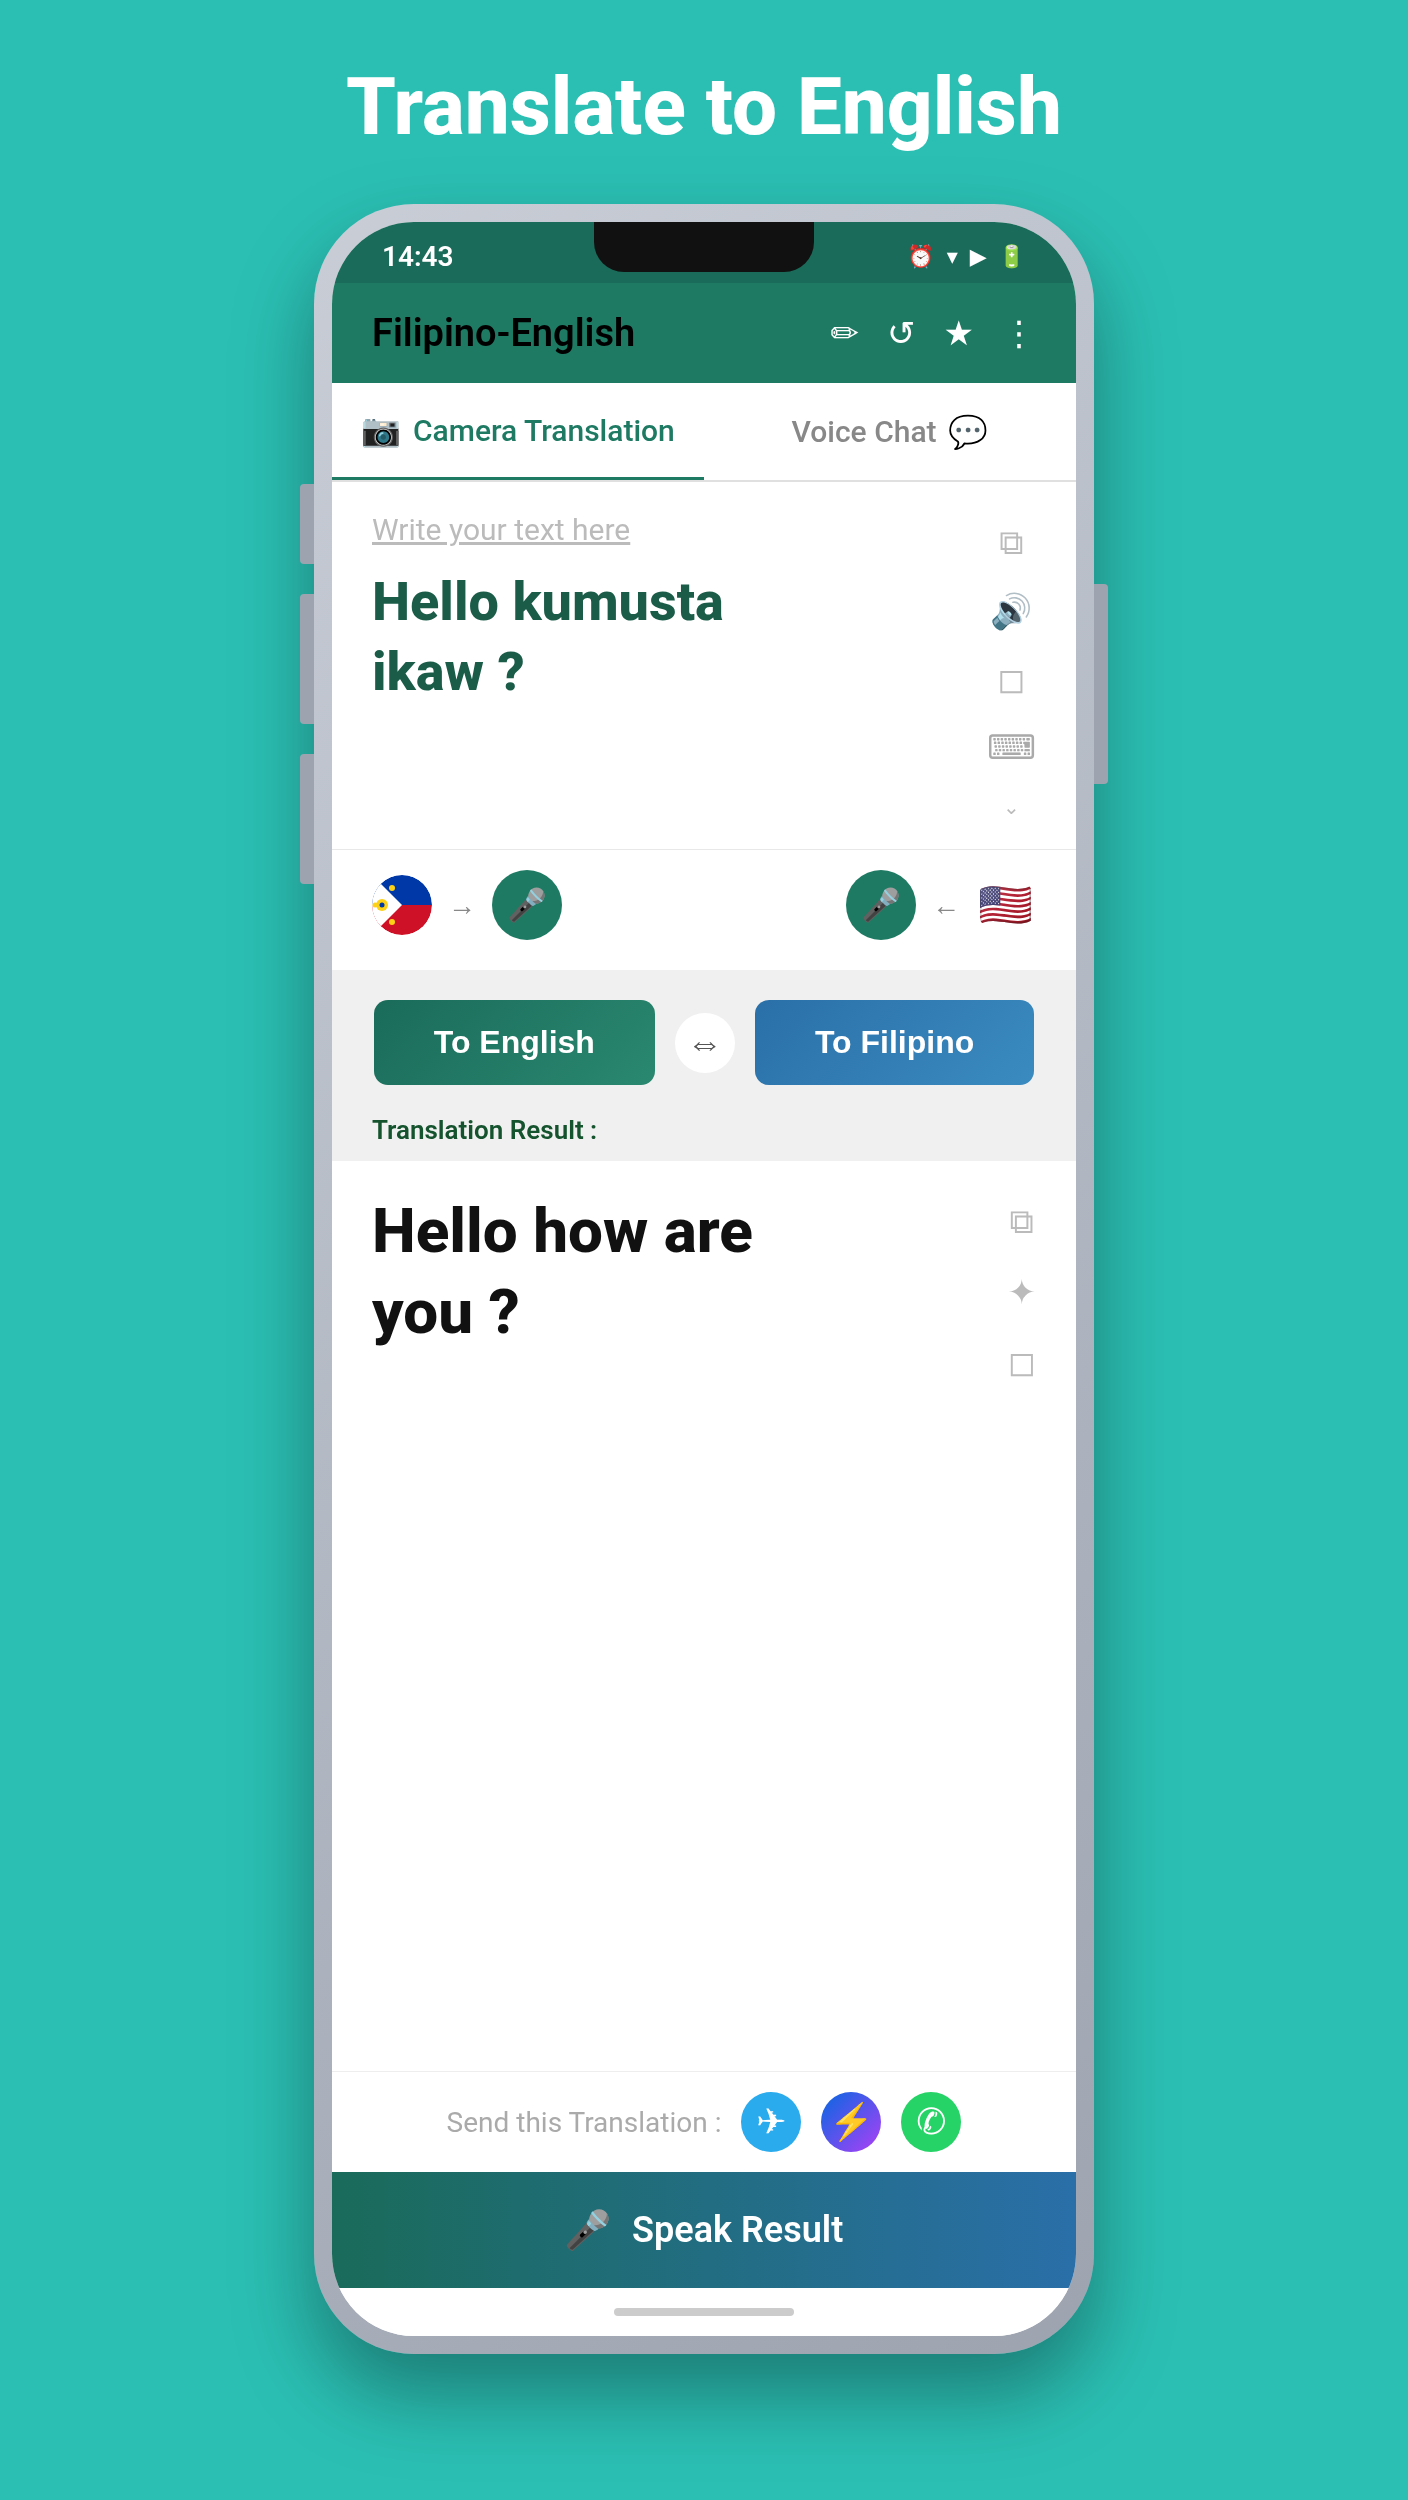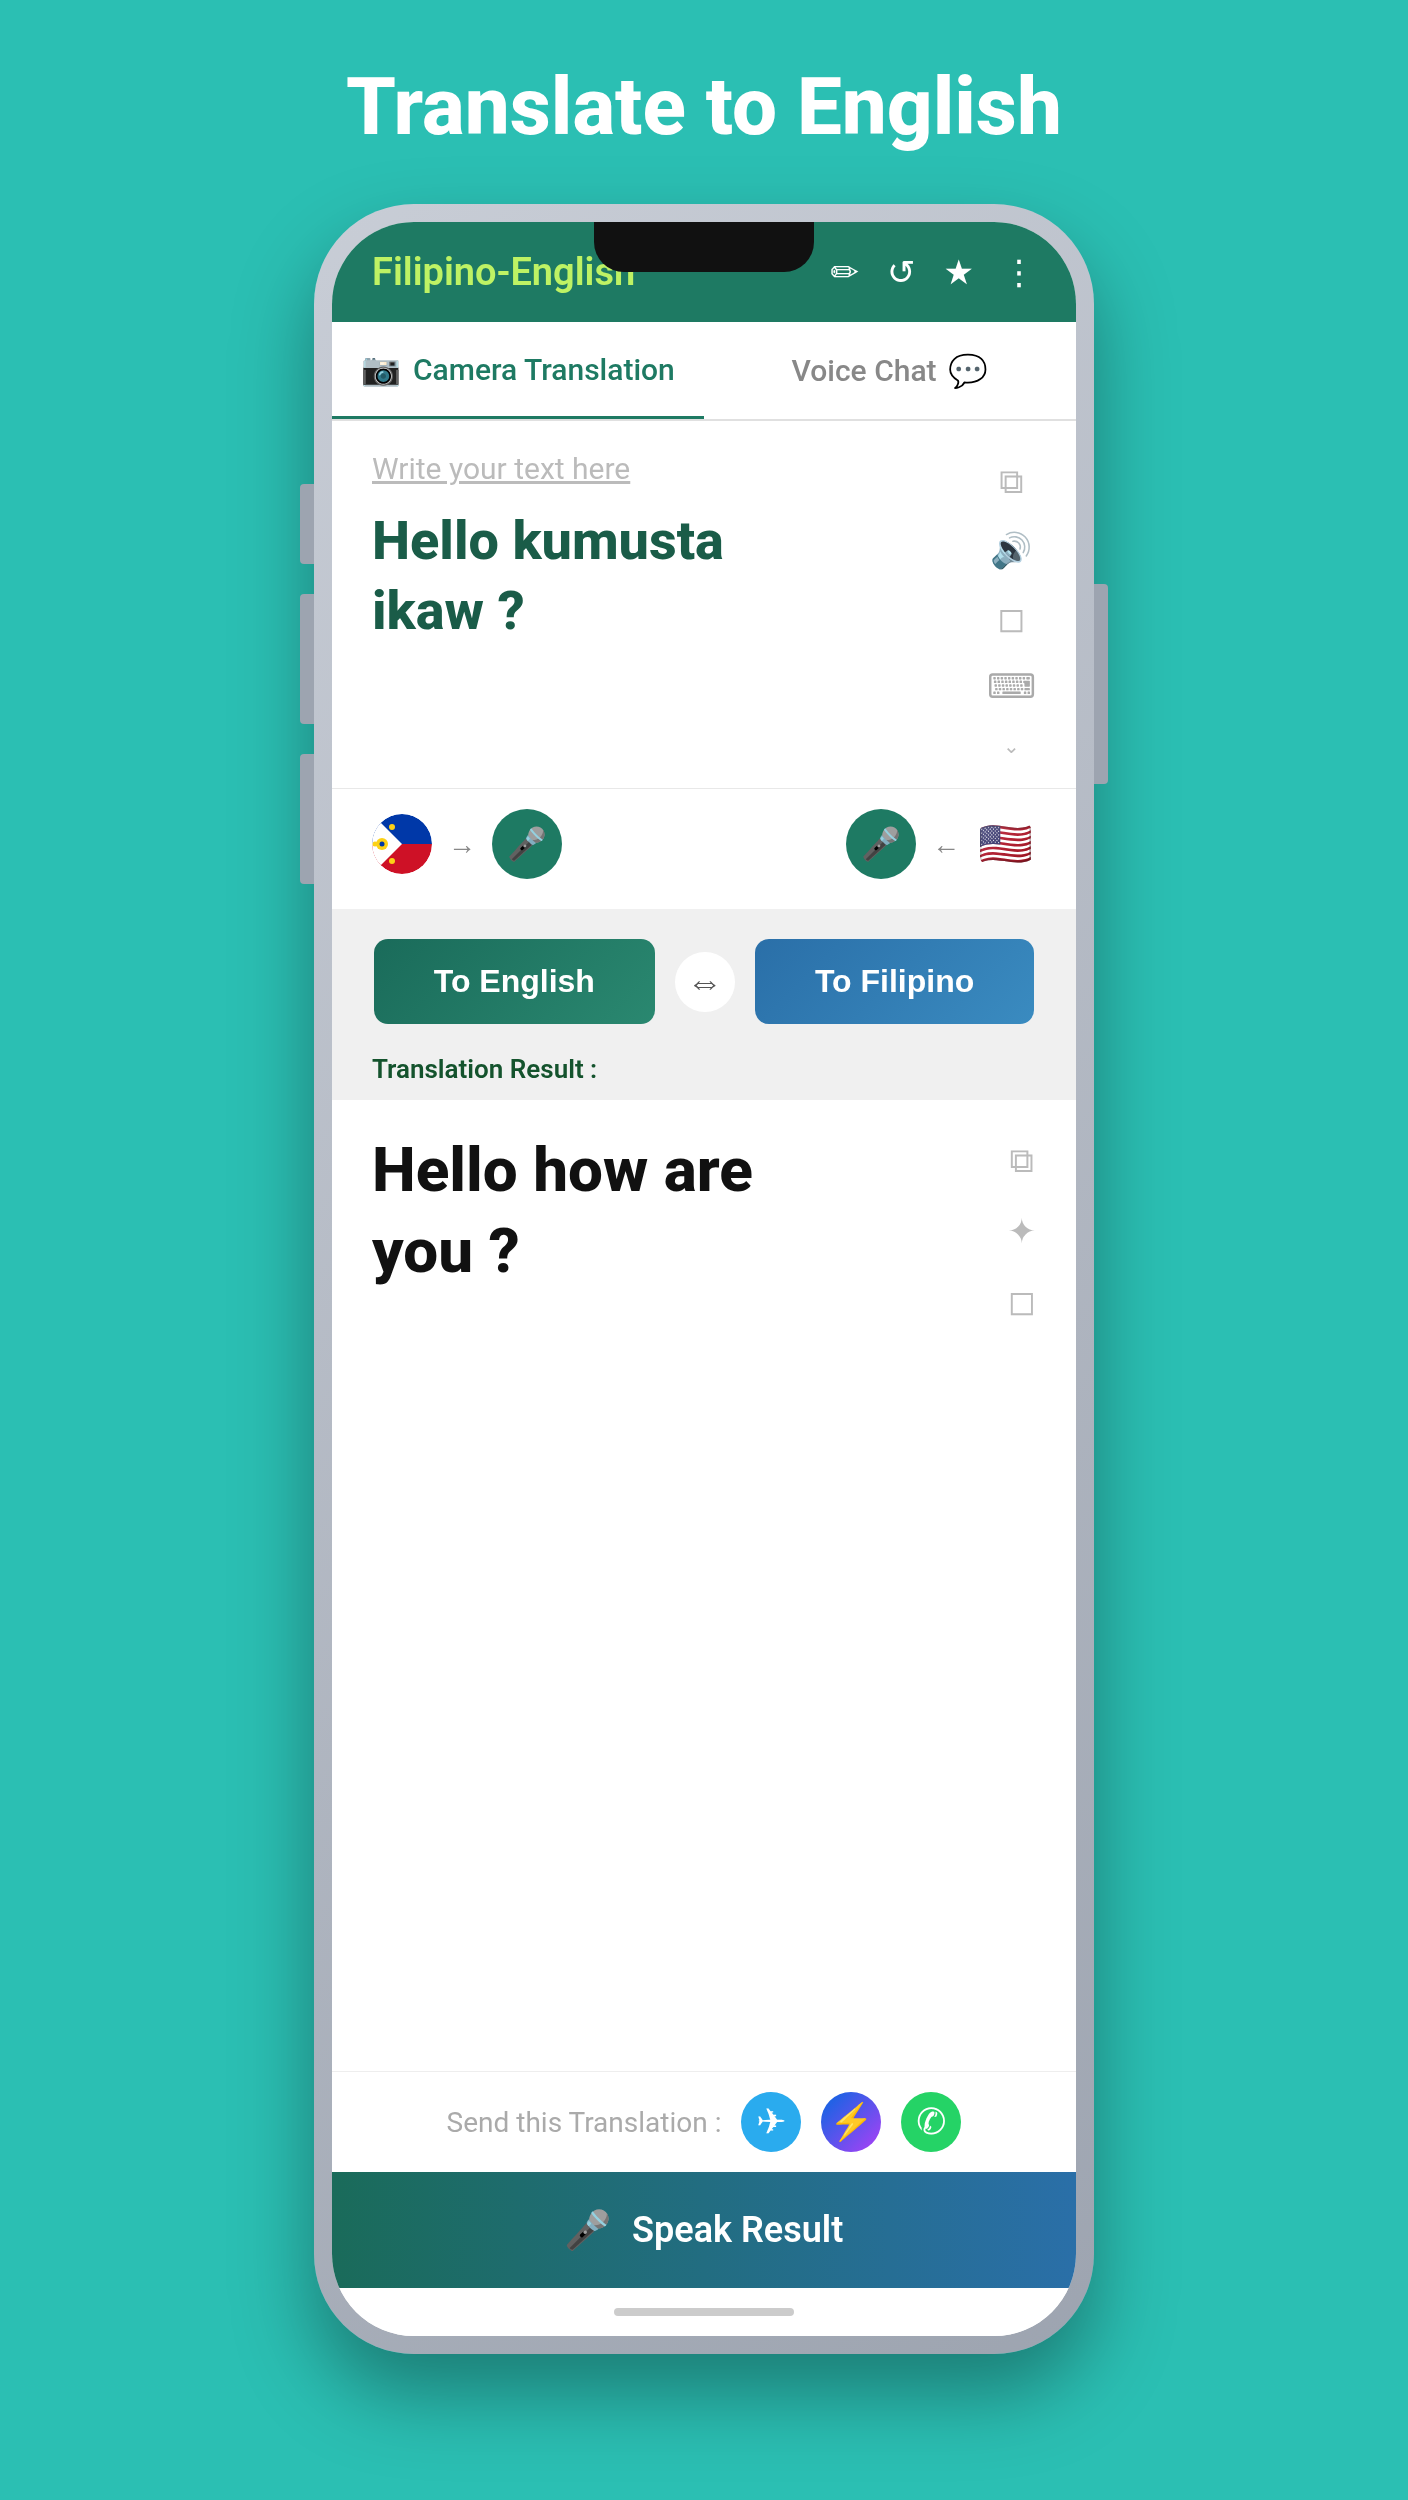--- a/index.html
+++ b/index.html
@@ -88,21 +88,21 @@
     
     .app-header {
       background: #1e7a63;
       display: flex;
       justify-content: space-between;
       align-items: center;
       padding: 28px 40px;
     }
 
     .app-title {
-      color: #bef264;
+      color: #000000;
       font-size: 38px;
       font-weight: 600;
     }
 
     .header-icons {
       display: flex;
       gap: 28px;
       align-items: center;
     }
 
@@ -437,20 +437,29 @@
 
   <div class="phone-side-btn-left"></div>
   <div class="phone-side-btn-left2"></div>
   <div class="phone-side-btn-left3"></div>
   <div class="phone-side-btn-right"></div>
 
   <div class="notch"></div>
 
   <div class="phone-screen">
 
+    <div class="status-bar">
+      <span class="status-time">14:43</span>
+      <div class="status-icons">
+        <span class="status-icon">⏰</span>
+        <span class="status-icon">▾</span>
+        <span class="status-icon">▶</span>
+        <span class="status-icon">🔋</span>
+      </div>
+    </div>
 
     <div class="app-header">
       <span class="app-title">Filipino-English</span>
       <div class="header-icons">
         <span class="header-icon">✏</span>
         <span class="header-icon">↺</span>
         <span class="header-icon">★</span>
         <span class="header-icon">⋮</span>
       </div>
     </div>

